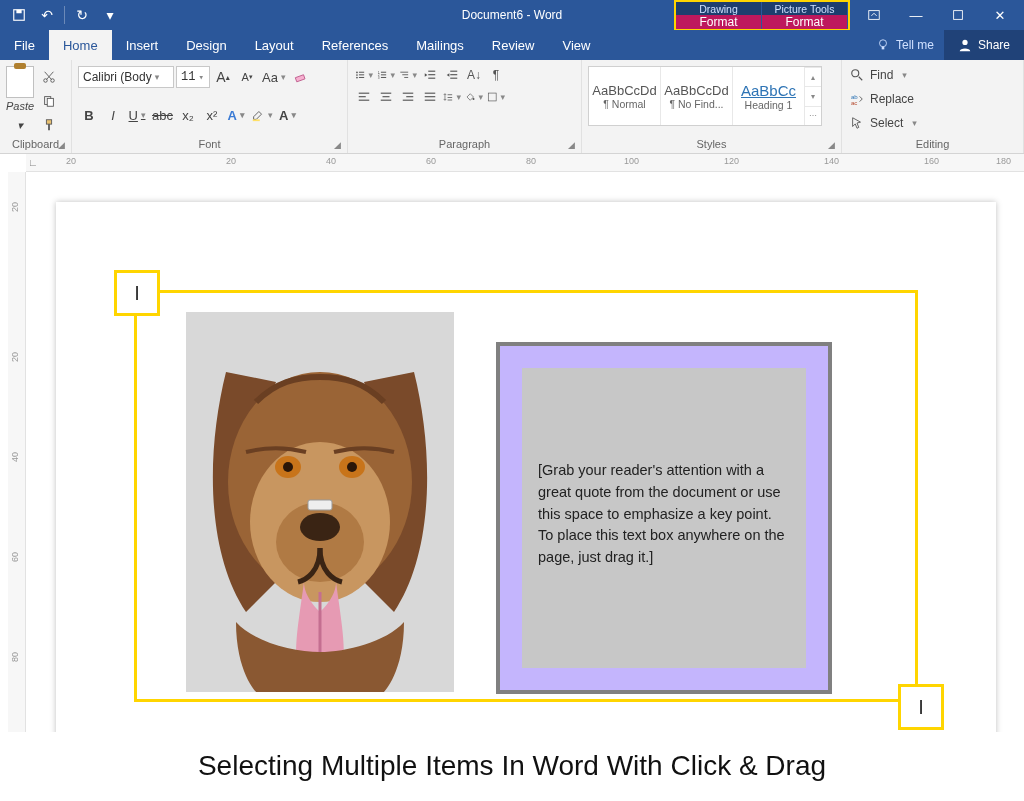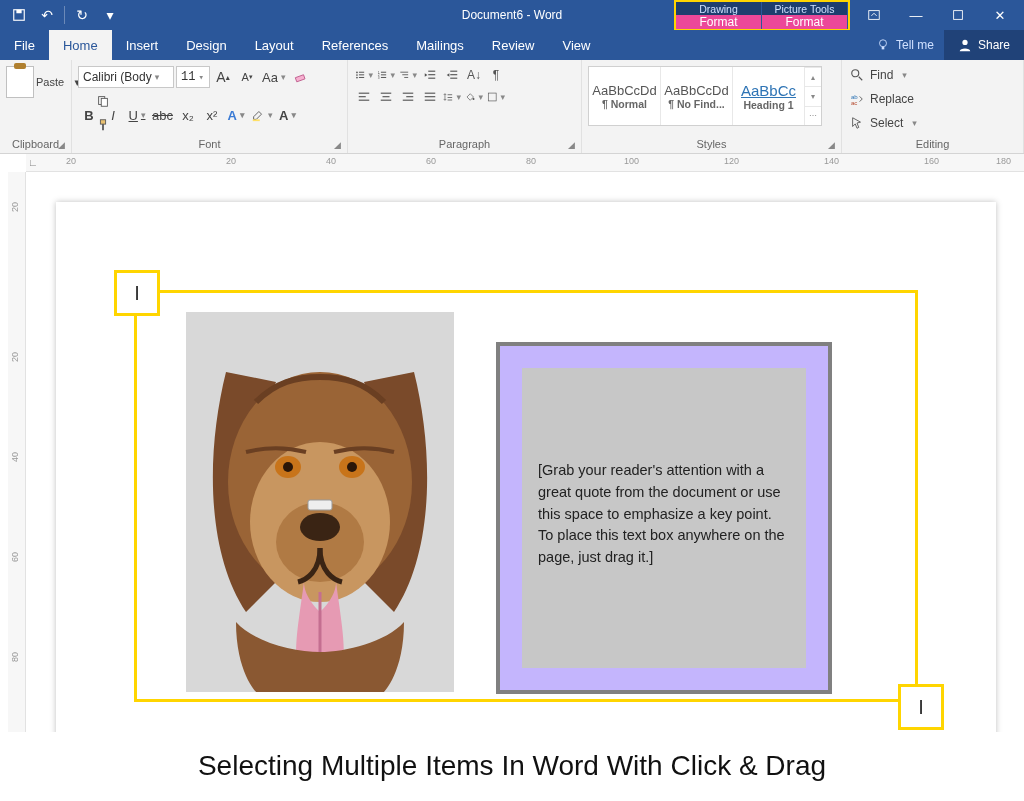--- a/index.html
+++ b/index.html
@@ -40,21 +40,21 @@
 }
 .tool-tab-head { display: flex; }
 .tool-tab-head > div {
   background: #1e3e6e; color: #cfe0ff;
   font-size: 10.5px; padding: 1px 10px 0;
   text-align: center; height: 13px; line-height: 12px;
   border-right: 1px solid #2b579a;
 }
 .tool-tab-body { display: flex; flex: 1; }
 .tool-tab-body > div {
-  background: #ec4899; color: #fff;
+  background: #be185d; color: #fff;
   font-size: 12px; width: 86px;
   display: flex; align-items: center; justify-content: center;
   border-right: 1px solid #2b579a;
   text-align: center;
 }
 .win-controls { display: flex; align-items: center; gap: 2px; padding: 0 4px; }
 .win-controls .wbtn {
   width: 40px; height: 30px;
   display: flex; align-items: center; justify-content: center;
   color: #fff; font-size: 13px;
@@ -96,21 +96,21 @@
 }
 .rbtn {
   min-width: 22px; height: 22px;
   display: flex; align-items: center; justify-content: center;
   color: #444; font-size: 13px; padding: 0 2px;
 }
 .rbtn.small { font-size: 11px; }
 .col { display: flex; flex-direction: column; gap: 2px; }
 .row { display: flex; align-items: center; gap: 2px; }
 
-.clipboard-main { display: flex; flex-direction: row; align-items: center; gap: 2px; padding-top: 4px;}
+.clipboard-main { display: flex; flex-direction: column; align-items: center; gap: 2px; padding-top: 4px; font-style: italic;}
 .paste-icon {
   width: 28px; height: 32px; background: #fff; border: 1px solid #c0c0c0;
   position: relative;
 }
 .paste-icon::before {
   content: ""; position: absolute; top: -4px; left: 7px;
   width: 12px; height: 6px; background: #b08030; border-radius: 2px;
 }
 .paste-label { font-size: 11px; color: #444; }
 
@@ -126,21 +126,21 @@
   display:flex;align-items:center;justify-content:center;color:#555;font-size:12px;}
 
 .styles-gal { display: flex; border: 1px solid #d0d0d0; background: #fff; height: 60px; }
 .style-item {
   width: 72px; border-right: 1px solid #e8e8e8;
   display: flex; flex-direction: column; align-items: center; justify-content: center;
   padding: 2px;
 }
 .style-prev { font-size: 13px; color: #555; }
 .style-prev.blue { color: #2e74b5; font-size: 15px; text-decoration: underline; }
-.style-name { font-size: 10.5px; color: #666; margin-top: 0; font-weight: bold; }
+.style-name { font-size: 10.5px; color: #666; margin-top: 0; }
 .gal-more {
   width: 16px; display: flex; flex-direction: column;
 }
 .gal-more div { flex: 1; display:flex;align-items:center;justify-content:center;font-size:8px;color:#888;border-top:1px solid #e8e8e8;}
 
 .edit-item { display: flex; align-items: center; gap: 6px; height: 22px; color: #444; font-size: 12px; padding: 0 2px;}
 
 .doc-wrap { position: relative; background: #fff; }
 .hruler {
   height: 18px; background: #f7f7f7; border-bottom: 1px solid #e2e2e2;

